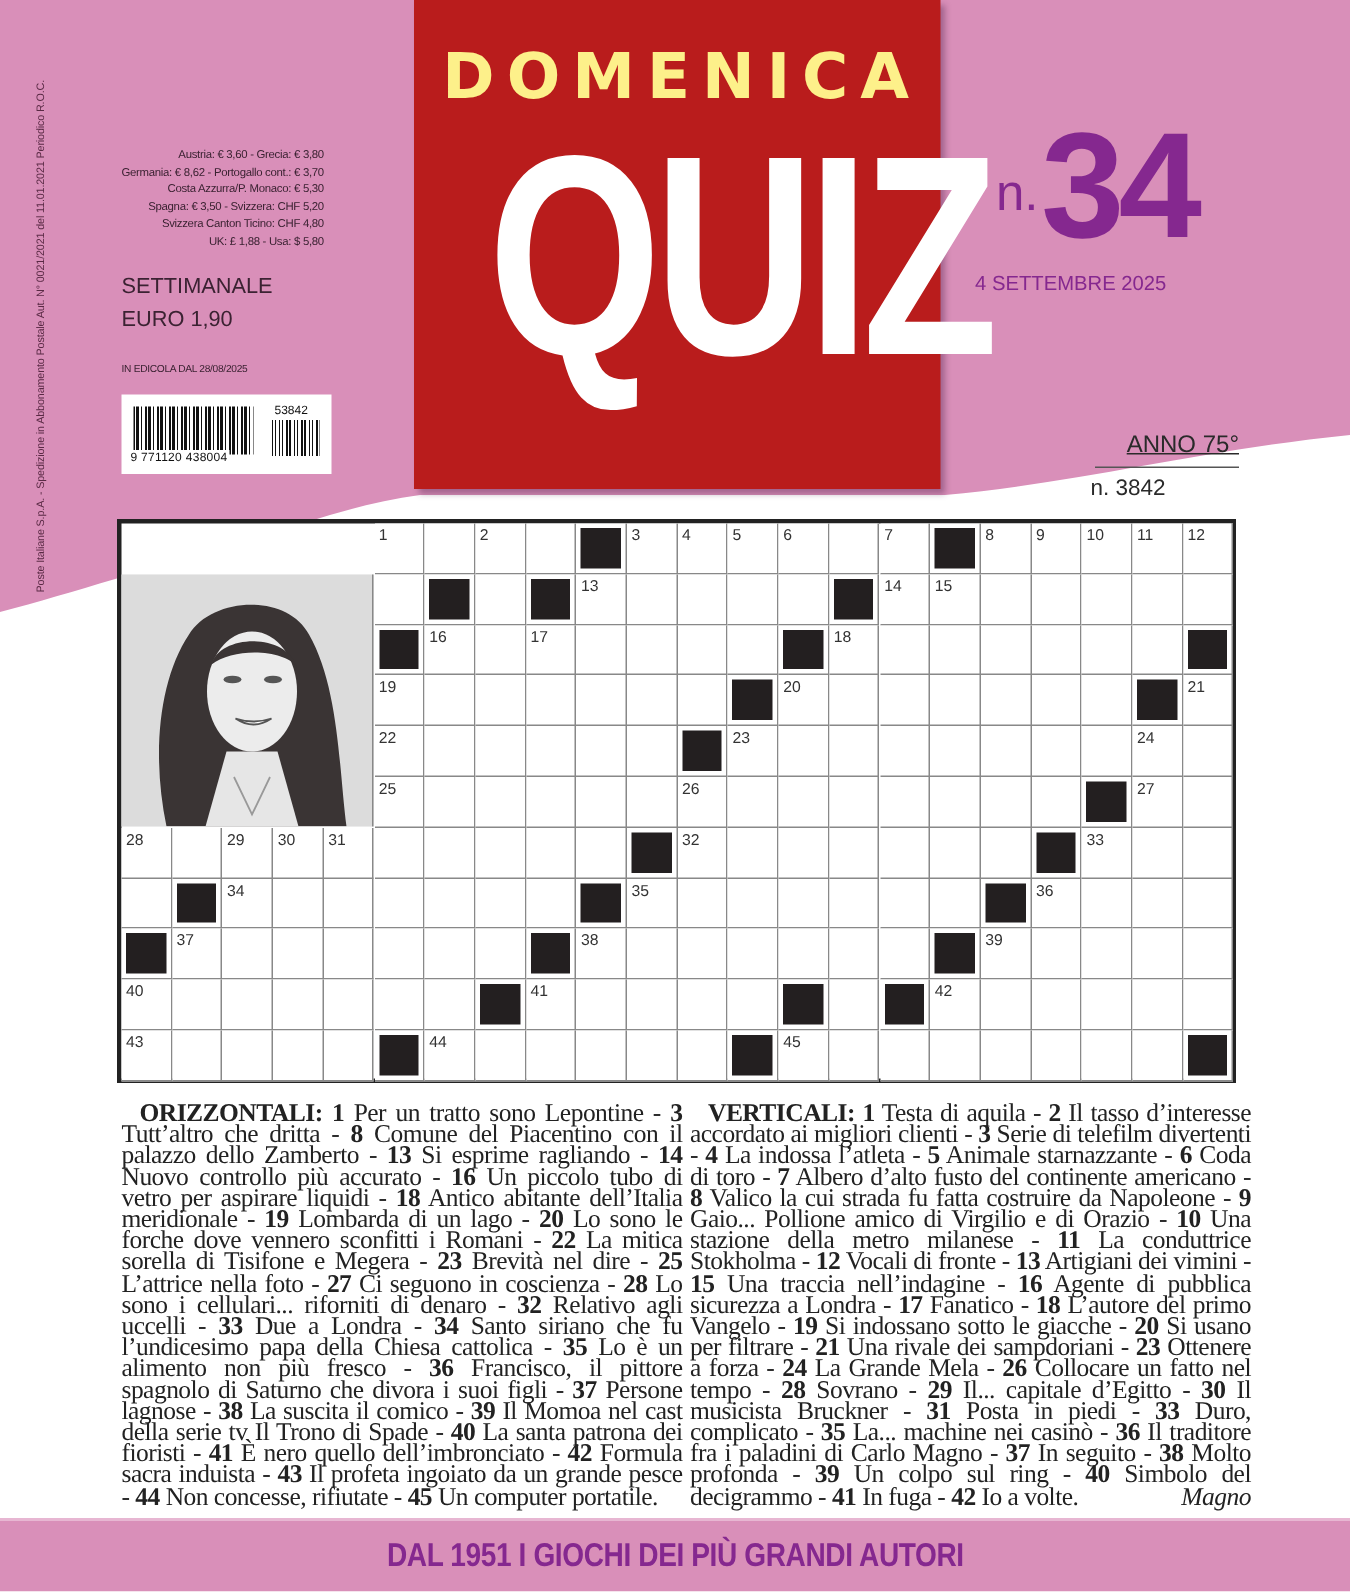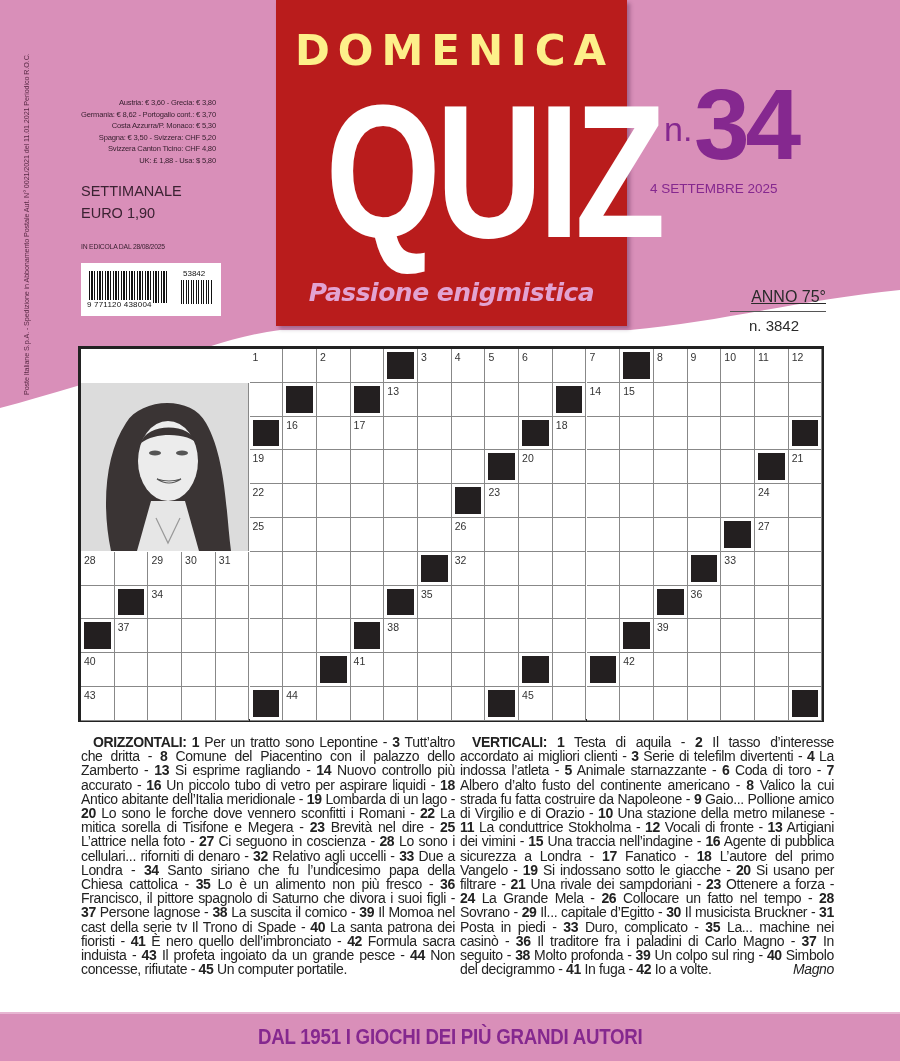--- a/index.html
+++ b/index.html
@@ -31,31 +31,31 @@
   .mh-quiz { position: absolute; left: 14px; top: 66px; width: 323px; height: 210px; text-align: center; font-family: "Liberation Sans", sans-serif; font-weight: bold; font-size: 190px; line-height: 210px; color: #ffffff; transform: scaleX(0.78); transform-origin: center; letter-spacing: -6px; }
   .mh-tagline { position: absolute; left: 0; top: 278px; width: 351px; text-align: center; font-family: "DejaVu Sans", sans-serif; font-style: italic; font-weight: bold; font-size: 25px; color: #e2a3d2; letter-spacing: -0.5px; }
 
   .issue { position: absolute; left: 660px; top: 80px; color: #85288f; }
   .issue-n { position: absolute; left: 4px; top: 30px; font-size: 34px; font-family: "Liberation Sans", sans-serif; color: #85288f; }
   .issue-num { position: absolute; left: 34px; top: -6px; font-size: 100px; font-weight: bold; font-family: "Liberation Sans", sans-serif; letter-spacing: -4px; line-height: 100px; color: #85288f; }
   .issue-date { position: absolute; left: 650px; top: 181px; font-size: 13.5px; font-weight: normal; color: #85288f; white-space: nowrap; }
 
   .anno { position: absolute; left: 730px; top: 288px; width: 96px; text-align: right; font-size: 16px; color: #2a2a2a; text-decoration: underline; }
   .anno-rule { position: absolute; left: 730px; top: 311px; width: 96px; height: 1px; background: #555; }
-  .anno-n { position: absolute; left: 730px; top: 317px; width: 88px; text-align: center; font-size: 15px; color: #2a2a2a; }
+  .anno-n { position: absolute; left: 708px; top: 317px; width: 88px; text-align: center; font-size: 15px; color: #2a2a2a; }
 
   .grid-wrap { position: absolute; left: 78px; top: 346px; width: 746px; height: 376px; border: 3px solid #222; background: #fff; }
   .grid { position: absolute; left: 0; top: 0; }
   .cell { position: absolute; width: 33.7px; height: 33.8px; border-right: 1px solid #888; border-bottom: 1px solid #888; background: #fff; }
   .cell .num { position: absolute; left: 3px; top: 2px; font-size: 10.5px; color: #333; font-family: "Liberation Sans", sans-serif; }
   .cell.black::after { content: ""; position: absolute; left: 3px; top: 3px; right: 3px; bottom: 3px; background: #231f20; }
   .title-box { position: absolute; left: 0; top: 0; width: 168px; height: 34px; background: #fff; border-right: 1px solid #888; border-bottom: 1.5px solid #666; text-align: center; font-weight: bold; font-size: 17px; line-height: 34px; color: #222; letter-spacing: -0.3px; }
   .photo { position: absolute; left: 0; top: 34px; width: 168px; height: 168px; background: #dcdcdc; overflow: hidden; border-right: 1px solid #888; }
 
-  .clues { position: absolute; top: 735px; width: 374px; font-family: Liberation Sans, sans-serif; font-size: 14px; line-height: 14.2px; color: #222; text-align: justify; letter-spacing: -0.35px; }
+  .clues { position: absolute; top: 735px; width: 374px; font-family: Liberation Serif, serif; font-size: 17px; line-height: 14.2px; color: #222; text-align: justify; letter-spacing: -0.35px; }
   .clues.left { left: 81px; }
   .clues.right { left: 460px; }
   .clues b { font-weight: bold; }
   .clues .hdr { font-weight: bold; }
   .clues .indent { display: inline-block; width: 12px; }
   .author { float: right; font-style: italic; }
 
   .footer { position: absolute; left: 0; top: 1012px; width: 900px; height: 49px; background: #d98fb9; text-align: center; border-top: 2px solid #e7b6d2; }
   .footer span { display: inline-block; font-family: "Liberation Sans", sans-serif; font-weight: bold; font-size: 22px; color: #85288f; line-height: 46px; transform: scaleX(0.85); letter-spacing: -0.3px; }
 </style>
@@ -87,21 +87,20 @@
 <div class="barcode-box">
   <div class="barcode-main"></div>
   <div class="barcode-add"></div>
   <div class="barcode-num">9 771120 438004</div>
   <div class="barcode-addnum">53842</div>
 </div>
 
 <div class="masthead">
   <div class="mh-domenica">DOMENICA</div>
   <div class="mh-quiz">QUIZ</div>
-  <div class="mh-tagline">Passione enigmistica</div>
 </div>
 
 <div class="issue">
   <span class="issue-n">n.</span>
   <span class="issue-num">34</span>
 </div>
 <div class="issue-date">4 SETTEMBRE 2025</div>
 
 <div class="anno">ANNO 75°</div>
 <div class="anno-rule"></div>

